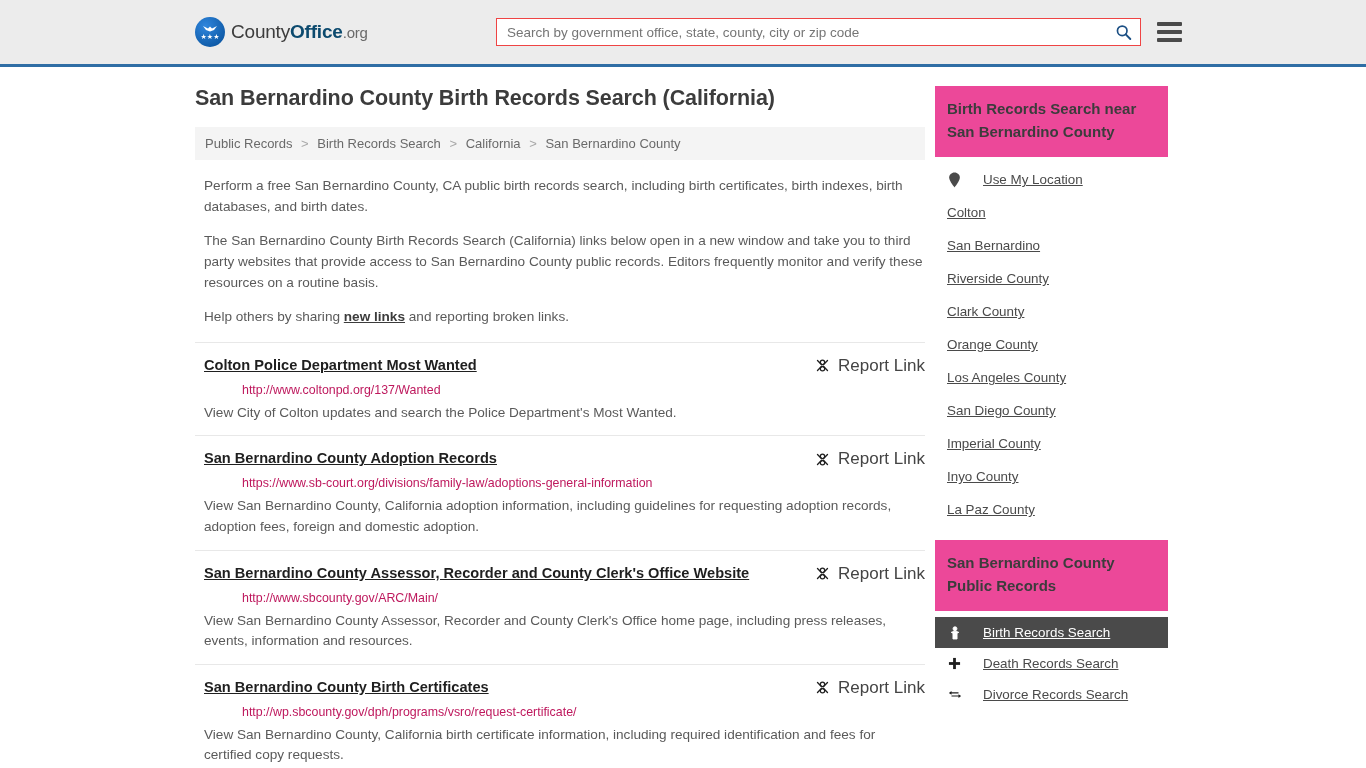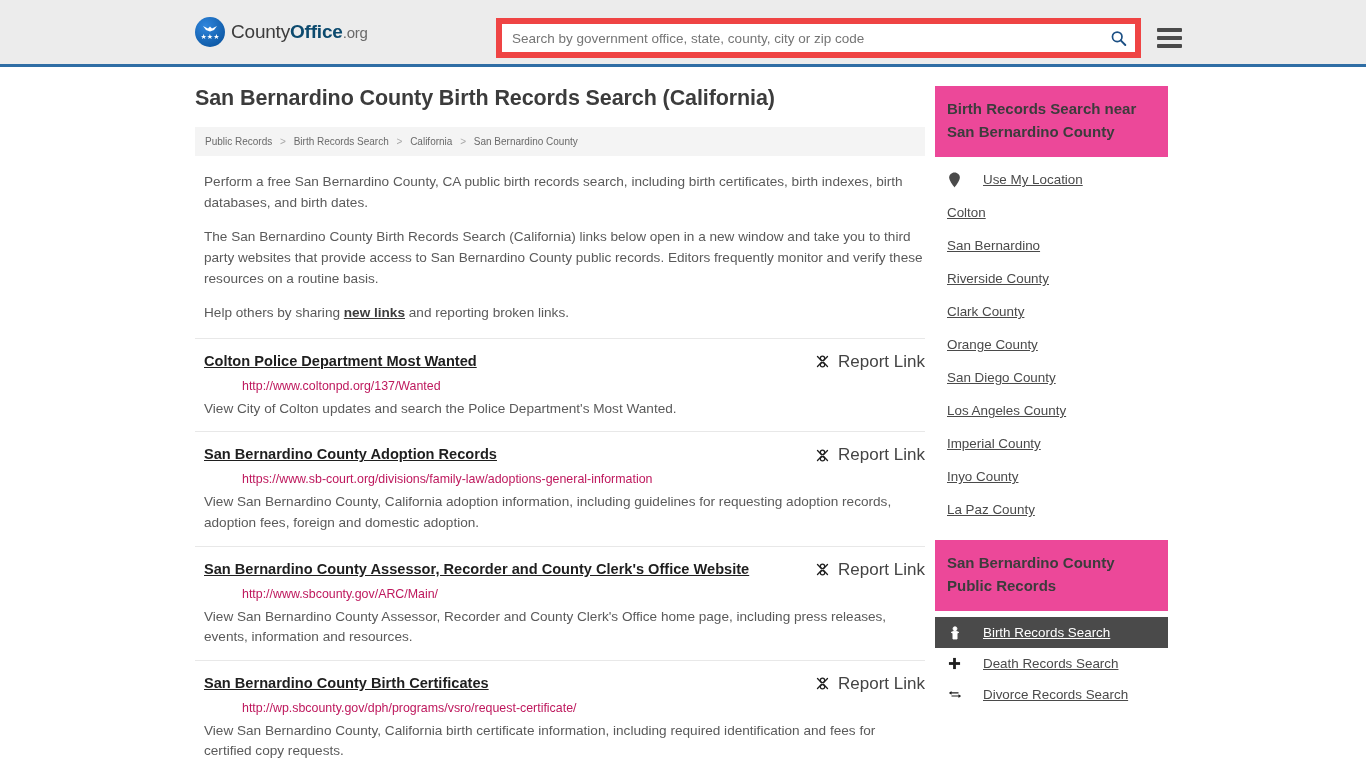--- a/index.html
+++ b/index.html
@@ -58,23 +58,23 @@
 
   .search-zone {
     position: absolute;
     left: 496px;
     top: 18px;
     display: flex;
     align-items: center;
   }
   .search-box {
     width: 645px;
-    height: 40px;
+    height: 28px;
     background: #ffffff;
-    border: 6px solid #ef4444;
+    border: 1px solid #ef4444;
     display: flex;
     align-items: center;
     padding: 0 8px 0 10px;
   }
   .search-input {
     flex: 1;
     border: none;
     outline: none;
     font-size: 13.5px;
     font-family: "Liberation Sans", sans-serif;
@@ -109,21 +109,21 @@
     font-size: 21.5px;
     font-weight: bold;
     color: #3c3c3c;
     margin: 0 0 16px 0;
     letter-spacing: -0.1px;
   }
 
   .breadcrumb {
     background: #f4f4f4;
     padding: 9px 10px;
-    font-size: 10px;
+    font-size: 13px;
     color: #6a6a6a;
     margin-bottom: 16px;
   }
   .breadcrumb a {
     color: #6a6a6a;
     text-decoration: none;
   }
   .breadcrumb .sep { color: #a8a8a8; margin: 0 5px; }
 
   .intro p {
@@ -362,24 +362,24 @@
         <div class="side-item">
           <a href="#">Riverside County</a>
         </div>
         <div class="side-item">
           <a href="#">Clark County</a>
         </div>
         <div class="side-item">
           <a href="#">Orange County</a>
         </div>
         <div class="side-item">
+          <a href="#">Los Angeles County</a>
+        </div>
+        <div class="side-item">
           <a href="#">San Diego County</a>
-        </div>
-        <div class="side-item">
-          <a href="#">Los Angeles County</a>
         </div>
         <div class="side-item">
           <a href="#">Imperial County</a>
         </div>
         <div class="side-item">
           <a href="#">Inyo County</a>
         </div>
         <div class="side-item">
           <a href="#">La Paz County</a>
         </div>

